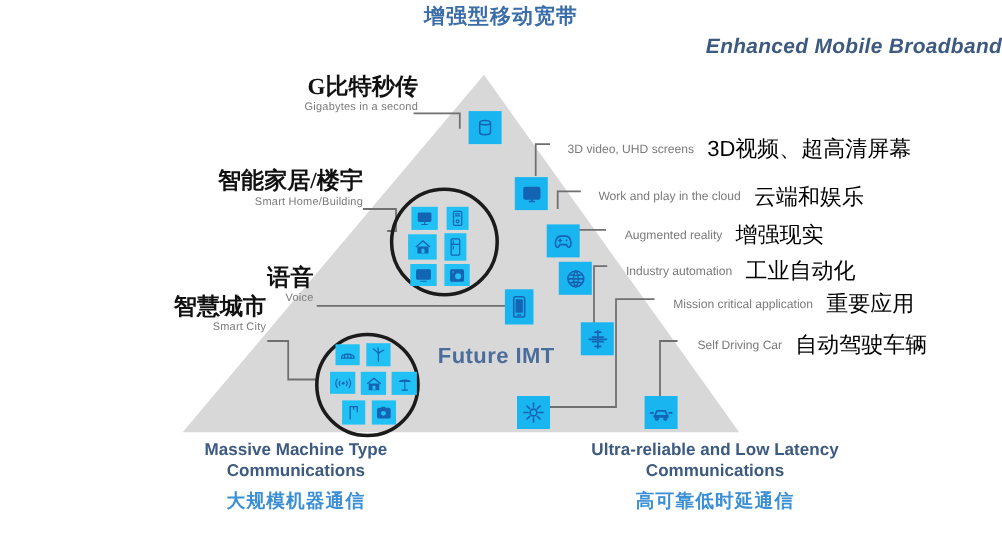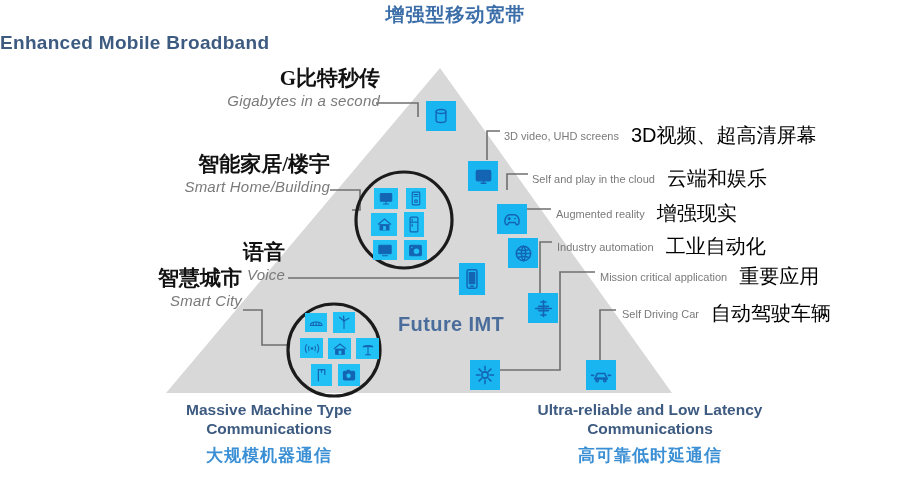--- a/index.html
+++ b/index.html
@@ -14,49 +14,49 @@
 
   
   #triangle{position:absolute;left:0;top:0;width:911px;height:485px;}
 
   
   .hdr-cn-top{
     position:absolute;left:0;top:2px;width:911px;text-align:center;
     font-size:19px;font-weight:bold;color:#3b6ea8;letter-spacing:1px;
   }
   .hdr-en-top{
-    position:absolute;left:0;top:32px;width:911px;text-align:left;
-    font-size:19px;font-weight:bold;color:#3d5a80;letter-spacing:.3px;
+    position:absolute;left:0;top:32px;width:911px;text-align:right;
+    font-size:19px;font-weight:bold;color:#3d5a80;letter-spacing:.3px;font-style:italic;
   }
 
   .corner{position:absolute;text-align:center;line-height:1.25;}
   .corner .en{font-size:15.5px;font-weight:bold;color:#3d5a80;white-space:nowrap;}
   .corner .cn{font-size:17px;font-weight:bold;color:#3b8fd4;margin-top:6px;letter-spacing:1px;white-space:nowrap;}
 
   #corner-mmtc{left:104px;top:400px;width:330px;}
   #corner-urllc{left:480px;top:400px;width:340px;}
 
   
   #future-imt{
     position:absolute;left:398px;top:313px;
     font-size:20px;font-weight:bold;color:#4b6d9b;letter-spacing:.4px;text-align:center;
   }
 
   
   .lab{position:absolute;white-space:nowrap;}
   .lab .cn{font-weight:bold;color:#111;display:block;}
-  .lab .en{color:#7a7a7a;display:block;font-size:15px;letter-spacing:.2px;font-style:italic;}
+  .lab .en{color:#7a7a7a;display:block;font-size:10px;letter-spacing:.2px;}
 
   
   .lab-left{text-align:right;}
   .lab-left .cn{font-size:21px;font-family:"Liberation Serif","DejaVu Serif",serif;}
 
   
   .lab-right .cn{font-size:20px;}
-  .lab-right .en{font-size:11px;color:#7a7a7a;}
+  .lab-right .en{font-size:11px;color:#7a7a7a;margin-left:12px;}
   .lab-right-row{position:absolute;display:flex;align-items:center;gap:12px;white-space:nowrap;}
 
   
   .tile{
     position:absolute;background:#19b5f0;
     display:flex;align-items:center;justify-content:center;
   }
   .tile svg{display:block;}
   .grid-tile{position:absolute;background:#21c0f5;display:flex;align-items:center;justify-content:center;}
 </style>
@@ -124,21 +124,21 @@
     <span class="cn">智慧城市</span>
     <span class="en">Smart City</span>
   </div>
 
   <div class="lab-right-row lab-right" style="left:504px;top:122px;">
     <span class="en">3D video, UHD screens</span>
     <span class="cn">3D视频、超高清屏幕</span>
   </div>
 
   <div class="lab-right-row lab-right" style="left:532px;top:165px;">
-    <span class="en">Self and play in the cloud</span>
+    <span class="en">Work and play in the cloud</span>
     <span class="cn">云端和娱乐</span>
   </div>
 
   <div class="lab-right-row lab-right" style="left:557px;top:233px;">
     <span class="en">Industry automation</span>
     <span class="cn">工业自动化</span>
   </div>
 
   <div class="lab-right-row lab-right" style="left:556px;top:200px;">
     <span class="en">Augmented reality</span>

